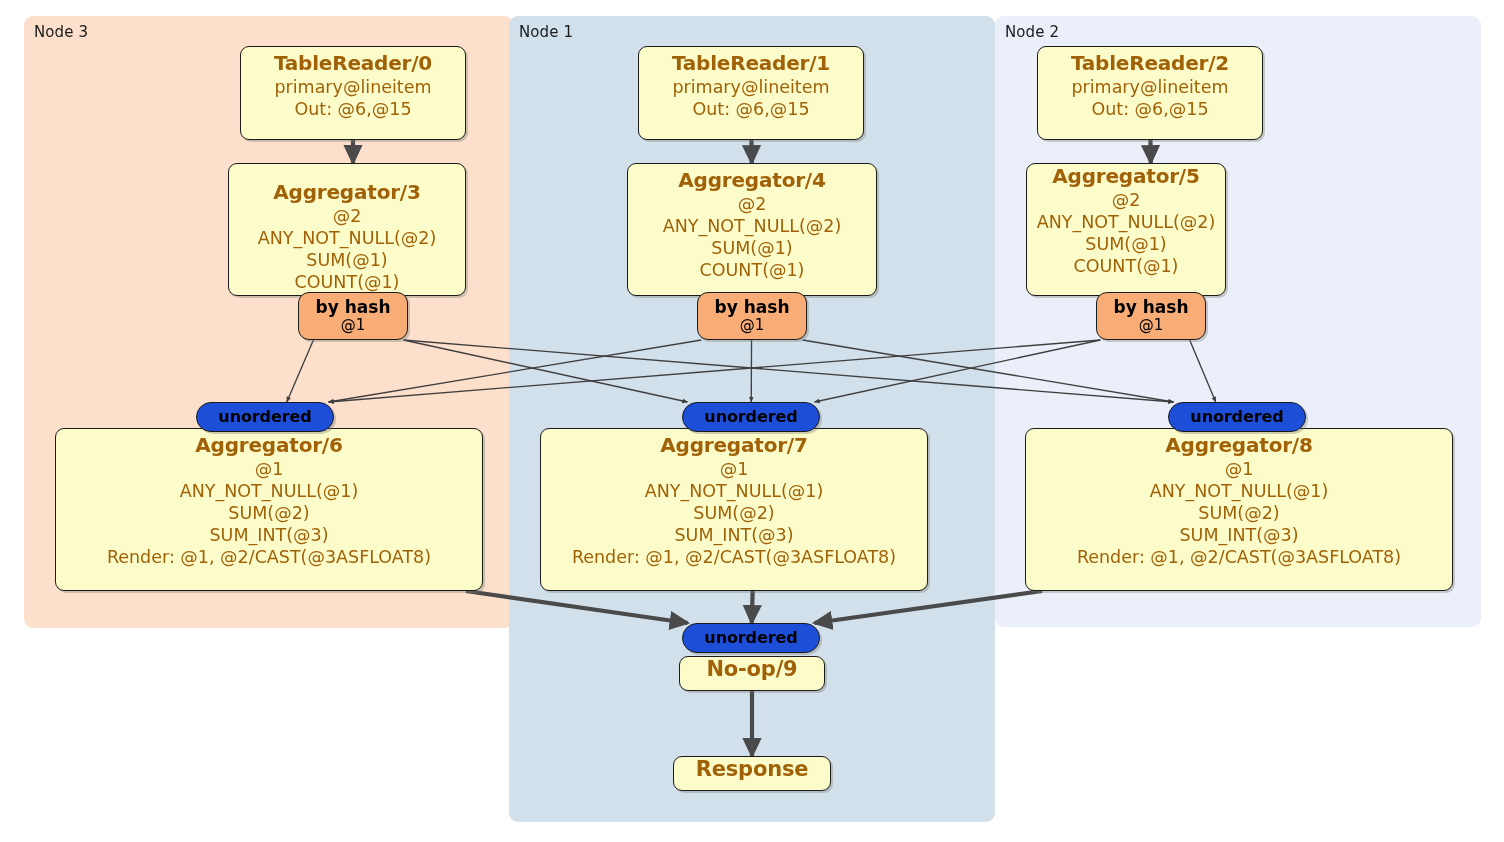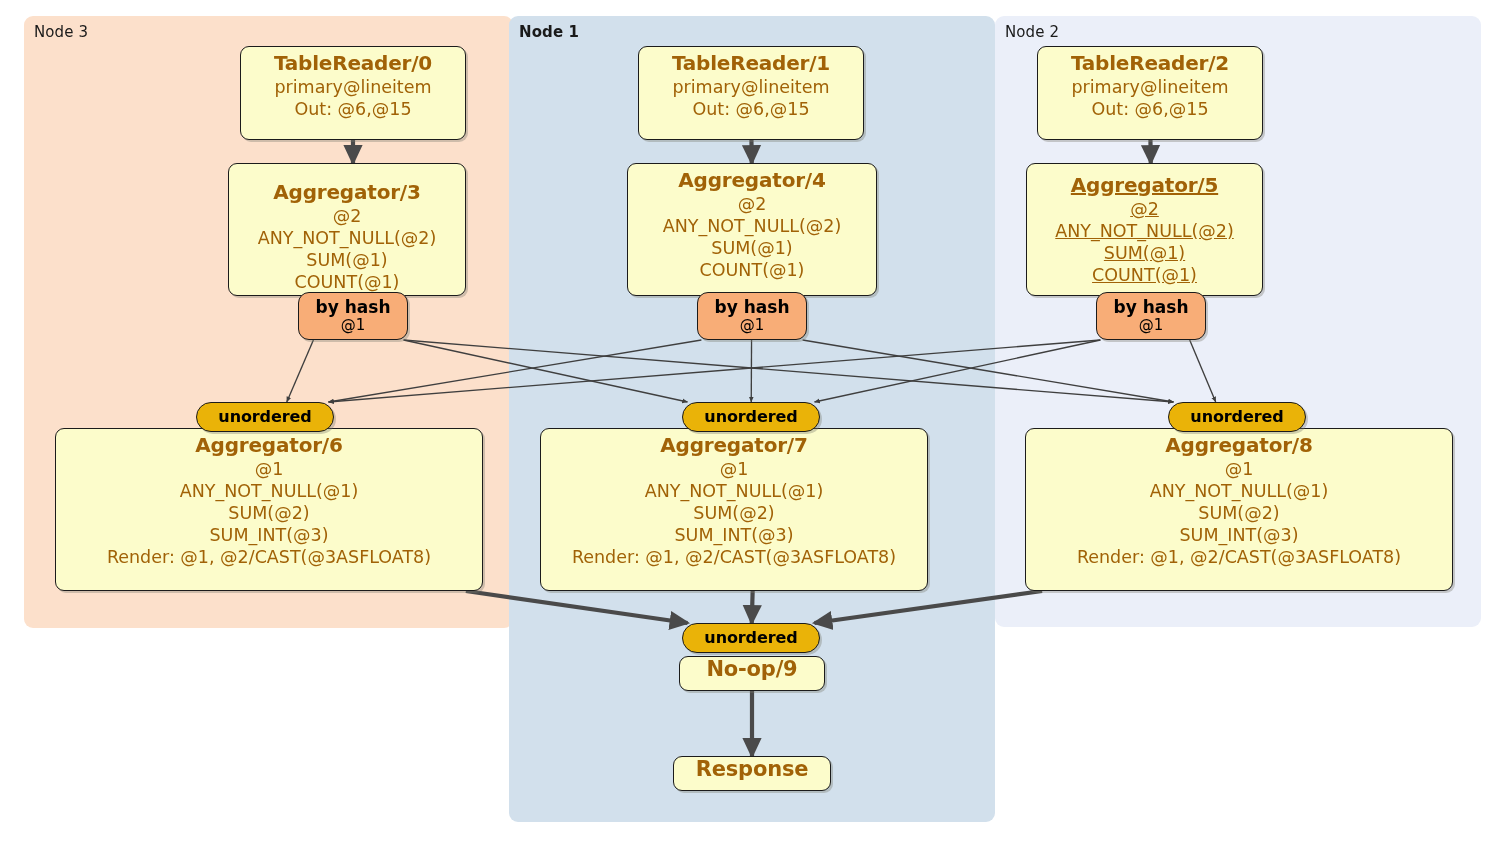--- a/index.html
+++ b/index.html
@@ -24,33 +24,33 @@
   .op.single{display:flex;align-items:flex-start;justify-content:center;}
   .op.single .ttl{font-size:21px;}
 
   
   .pill{position:absolute;box-sizing:border-box;border:1.6px solid #1b1b1b;
         border-radius:999px;text-align:center;color:#000;
         box-shadow:2px 2px 0 rgba(120,120,110,.35);}
   .pill.hash{background:#F8AD77;border-radius:11px;}
   .pill.hash .ttl{font-weight:bold;font-size:17px;line-height:20px;}
   .pill.hash .ln{font-size:15px;line-height:17px;}
-  .pill.unord{background:#eab308;display:flex;align-items:center;justify-content:center;}
+  .pill.unord{background:#1d4ed8;display:flex;align-items:center;justify-content:center;}
   .pill.unord .ttl{font-weight:bold;font-size:16px;line-height:18px;letter-spacing:-.1px;}
 </style>
 </head>
 <body>
 
 <div id="stage">
 
   <div id="panel-layer">
       <div class="panel" style="left: 24px; top: 16px; width: 489px; height: 612px; background: rgb(252, 224, 203);"></div>
       <div class="panel-label" style="left: 34px; top: 23px; text-align: right;">Node 3</div>
       <div class="panel" style="left: 509px; top: 16px; width: 486px; height: 806px; background: rgb(210, 224, 236);"></div>
-      <div class="panel-label" style="left: 519px; top: 23px; font-weight: bold;">Node 1</div>
+      <div class="panel-label" style="left: 519px; top: 23px;">Node 1</div>
       <div class="panel" style="left: 995px; top: 16px; width: 486px; height: 611px; background: rgb(235, 239, 249);"></div>
       <div class="panel-label" style="left: 1005px; top: 23px;">Node 2</div>
     </div>
 
   <svg id="edges" viewBox="0 0 1504 842">
     <defs>
       <marker id="arrow-thick" viewBox="0 0 10 10" refX="8.2" refY="5" markerWidth="5.2" markerHeight="5.2" orient="auto-start-reverse">
         <path d="M0,0.6 L9.4,5 L0,9.4 z" fill="#4a4a4a"></path>
       </marker>
       <marker id="arrow-thin" viewBox="0 0 10 10" refX="8.6" refY="5" markerWidth="4.6" markerHeight="4.6" orient="auto-start-reverse">
@@ -100,21 +100,21 @@
         <div class="ln">SUM(@1)</div>
         <div class="ln">COUNT(@1)</div>
       </div>
       <div class="op" style="left: 627px; top: 163px; width: 250px; height: 133px; padding-top: 4px;">
         <div class="ttl">Aggregator/4</div>
         <div class="ln">@2</div>
         <div class="ln">ANY_NOT_NULL(@2)</div>
         <div class="ln">SUM(@1)</div>
         <div class="ln">COUNT(@1)</div>
       </div>
-      <div class="op" style="left: 1026px; top: 163px; width: 237px; height: 133px; padding-top: 9px; text-decoration: underline;">
+      <div class="op" style="left: 1026px; top: 163px; width: 200px; height: 133px; padding-top: 0;">
         <div class="ttl">Aggregator/5</div>
         <div class="ln">@2</div>
         <div class="ln">ANY_NOT_NULL(@2)</div>
         <div class="ln">SUM(@1)</div>
         <div class="ln">COUNT(@1)</div>
       </div>
       <div class="op" style="left: 55px; top: 428px; width: 428px; height: 163px; padding-top: 4px;">
         <div class="ttl">Aggregator/6</div>
         <div class="ln">@1</div>
         <div class="ln">ANY_NOT_NULL(@1)</div>

